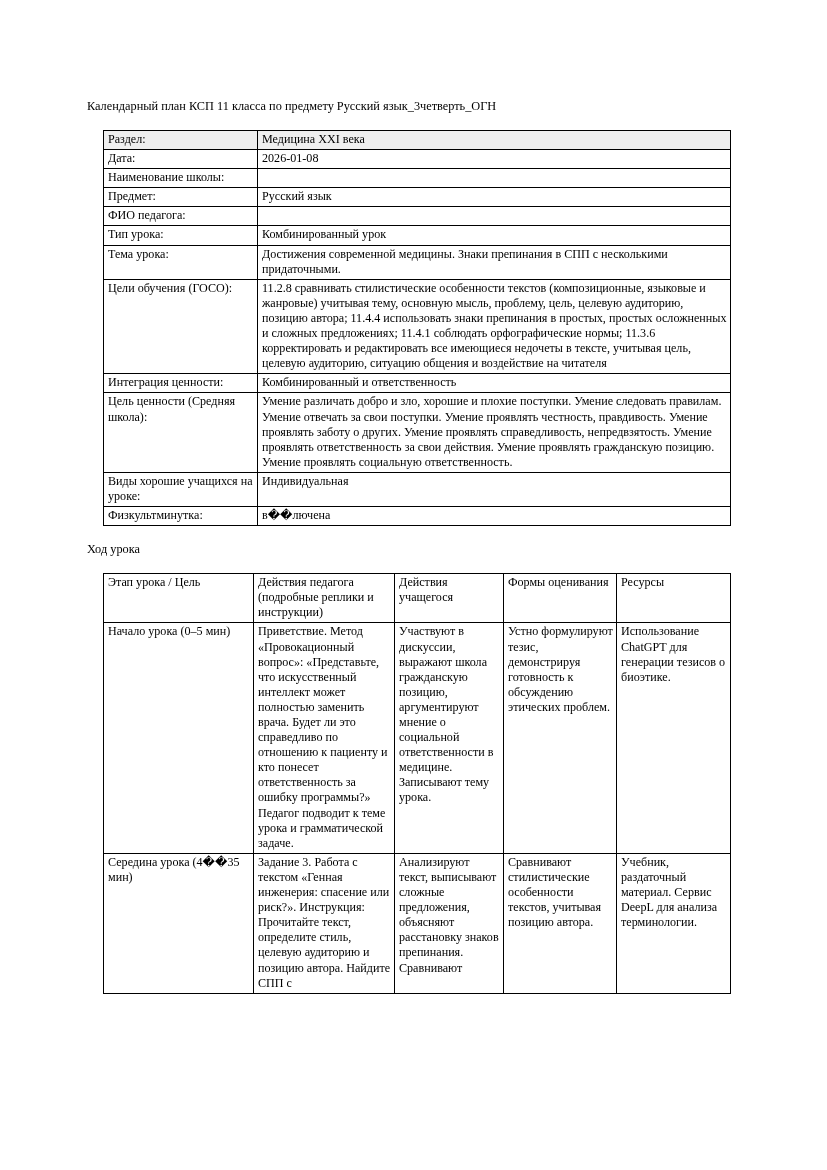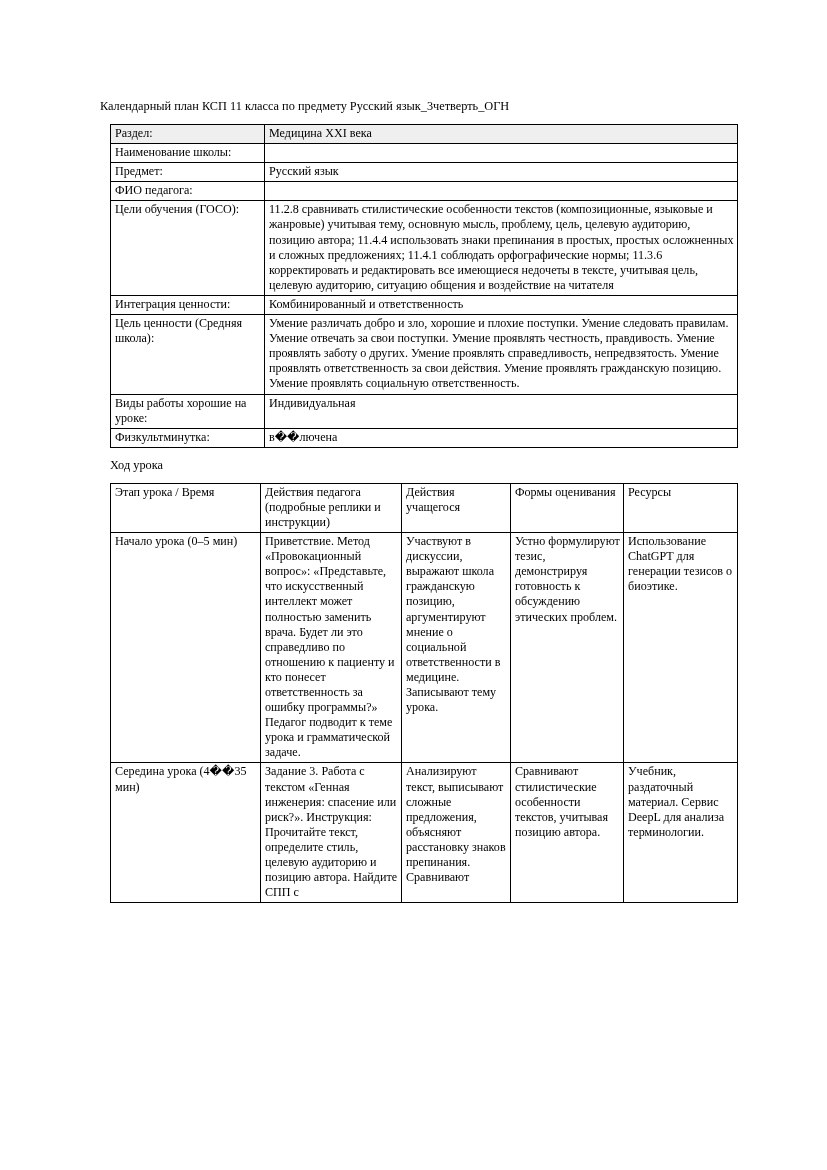--- a/index.html
+++ b/index.html
@@ -17,43 +17,43 @@
   }
   .page {
     position: absolute;
     left: 0; top: 0;
     width: 827px;
     height: 1170px;
     background: #ffffff;
   }
   .content {
     position: absolute;
-    left: 100px;
+    left: 87px;
     top: 98px;
     width: 627px;
   }
 
   .doc-title {
     font-size: 12.3px;
     line-height: 16px;
     margin: 0 0 8px 0;
     white-space: nowrap;
   }
 
   .section-caption {
     font-size: 12.3px;
     line-height: 15px;
-    margin: 3px 0 4px 10px;
+    margin: 3px 0 4px 0;
   }
 
   table.doc-table {
     border-collapse: collapse;
     width: 627px;
     table-layout: fixed;
-    margin: 10px;
+    margin: 16px;
   }
   table.doc-table td,
   table.doc-table th {
     border: 1px solid #000000;
     padding: 1px 3px 2px 4px;
     font-size: 12.1px;
     line-height: 15.1px;
     vertical-align: top;
     text-align: left;
     font-weight: normal;
@@ -89,45 +89,57 @@
       <colgroup>
         <col class="c1">
           <col class="c2">
       </colgroup>
       <tbody>
           <tr class="shaded">
             <td>Раздел:</td>
             <td>Медицина XXI века</td>
           </tr>
           <tr>
+            <td>Дата:</td>
+            <td>2026-01-08</td>
+          </tr>
+          <tr>
             <td>Наименование школы:</td>
             <td></td>
           </tr>
           <tr>
             <td>Предмет:</td>
             <td>Русский язык</td>
           </tr>
           <tr>
             <td>ФИО педагога:</td>
             <td></td>
+          </tr>
+          <tr>
+            <td>Тип урока:</td>
+            <td>Комбинированный урок</td>
+          </tr>
+          <tr>
+            <td>Тема урока:</td>
+            <td>Достижения современной медицины. Знаки препинания в СПП с несколькими придаточными.</td>
           </tr>
           <tr>
             <td>Цели обучения (ГОСО):</td>
             <td>11.2.8 сравнивать стилистические особенности текстов (композиционные, языковые и жанровые) учитывая тему, основную мысль, проблему, цель, целевую аудиторию, позицию автора; 11.4.4 использовать знаки препинания в простых, простых осложненных и сложных предложениях; 11.4.1 соблюдать орфографические нормы; 11.3.6 корректировать и редактировать все имеющиеся недочеты в тексте, учитывая цель, целевую аудиторию, ситуацию общения и воздействие на читателя</td>
           </tr>
           <tr>
             <td>Интеграция ценности:</td>
             <td>Комбинированный и ответственность</td>
           </tr>
           <tr>
             <td>Цель ценности (Средняя школа):</td>
             <td>Умение различать добро и зло, хорошие и плохие поступки. Умение следовать правилам. Умение отвечать за свои поступки. Умение проявлять честность, правдивость. Умение проявлять заботу о других. Умение проявлять справедливость, непредвзятость. Умение проявлять ответственность за свои действия. Умение проявлять гражданскую позицию. Умение проявлять социальную ответственность.</td>
           </tr>
           <tr>
-            <td>Виды работы хорошие на уроке:</td>
+            <td>Виды хорошие учащихся на уроке:</td>
             <td>Индивидуальная</td>
           </tr>
           <tr>
             <td>Физкультминутка:</td>
             <td>в��лючена</td>
           </tr>
         </tbody>
     </table>
 
     <div class="section-caption">Ход урока</div>
@@ -135,21 +147,21 @@
     <table class="doc-table" id="flow-table">
       <colgroup>
         <col class="f1">
           <col class="f2">
           <col class="f3">
           <col class="f4">
           <col class="f5">
       </colgroup>
       <thead>
         <tr class="header-row">
-          <th>Этап урока / Время</th>
+          <th>Этап урока / Цель</th>
           <th>Действия педагога (подробные реплики и инструкции)</th>
           <th>Действия учащегося</th>
           <th>Формы оценивания</th>
           <th>Ресурсы</th>
         </tr>
       </thead>
       <tbody>
           <tr class="body-row">
             <td>Начало урока (0–5 мин)</td>
             <td>Приветствие. Метод «Провокационный вопрос»: «Представьте, что искусственный интеллект может полностью заменить врача. Будет ли это справедливо по отношению к пациенту и кто понесет ответственность за ошибку программы?» Педагог подводит к теме урока и грамматической задаче.</td>

